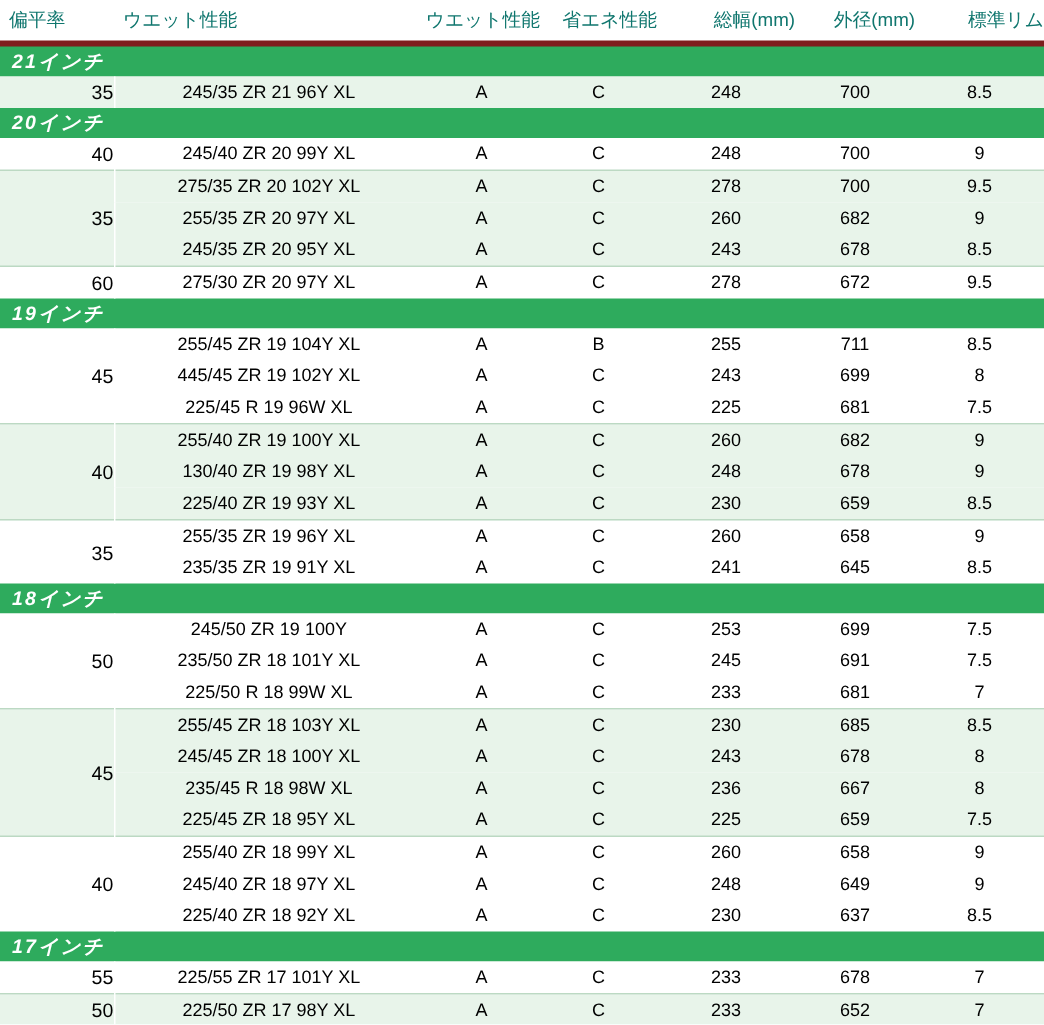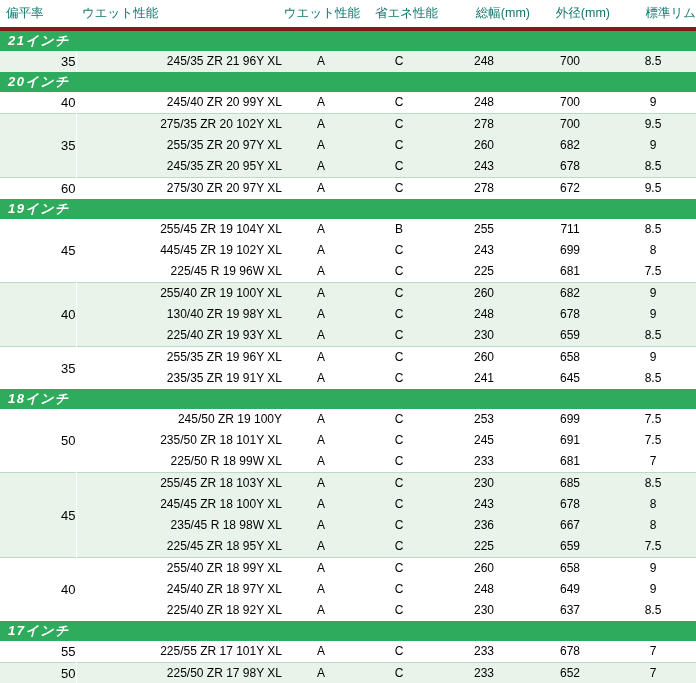--- a/index.html
+++ b/index.html
@@ -68,21 +68,21 @@
   }
 
   
   td.ratio {
     text-align: right;
     font-weight: bold;
     font-size: 13px;
     border-right: 1px solid #ffffff;
   }
   td.size {
-    text-align: right;
+    text-align: center;
     padding-left: 10px;
     font-size: 12px;
   }
   td.num {
     text-align: center;
     font-size: 12px;
   }
   tr.alt td { background: #e8f4ea; }
   tr.white td { background: #ffffff; }
 

